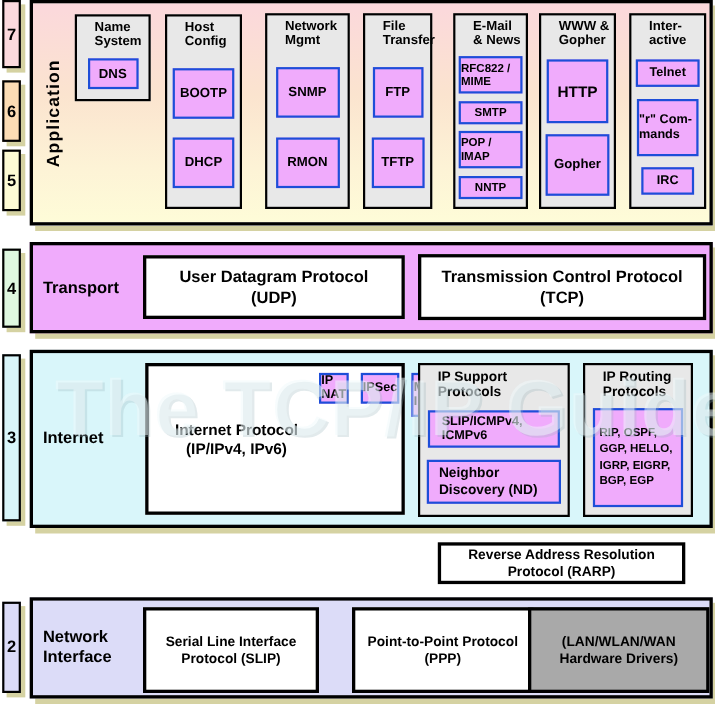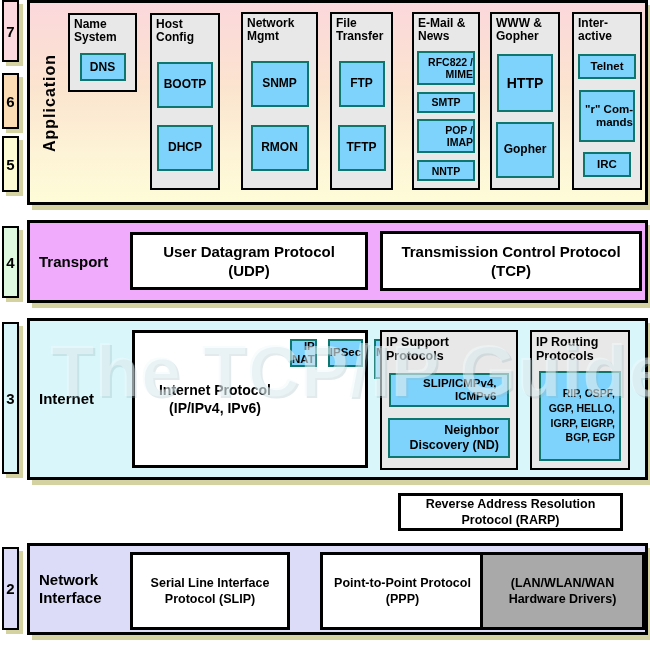--- a/index.html
+++ b/index.html
@@ -29,30 +29,30 @@
   }
   .hlabel {
     position:absolute; left:9px; top:0; height:100%; width:90px;
     display:flex; align-items:center; font-size:15px; line-height:1.2;
   }
   
   .group {
     position:absolute; background:#e8e8e8; border:2px solid #000;
     display:flex; flex-direction:column;
   }
-  .gtitle { font-size:12px; line-height:1.12; padding:3px 2px 0 4px; }
+  .gtitle { font-size:12px; line-height:1.12; padding:3px 2px 0 16px; }
   .gitems {
     flex:1; display:flex; flex-direction:column;
     justify-content:space-evenly; align-items:center;
   }
   
   .pbox {
-    background:#7dd3fc; border:2px solid #0f766e;
-    display:flex; align-items:center; justify-content:center;
-    text-align:right; font-size:12px; line-height:1.15;
+    background:#f0abfc; border:2px solid #1d4ed8;
+    display:flex; align-items:center; justify-content:center;
+    text-align:left; font-size:12px; line-height:1.15;
   }
   .bigbox {
     position:absolute; background:#fff; border:3px solid #000;
     display:flex; align-items:center; justify-content:center;
     text-align:center; font-size:15px; line-height:1.3;
   }
   .ip-text {
     position:absolute; left:4px; top:0; height:100%; width:152px;
     display:flex; align-items:center; justify-content:center;
     font-size:14px; line-height:1.3;

